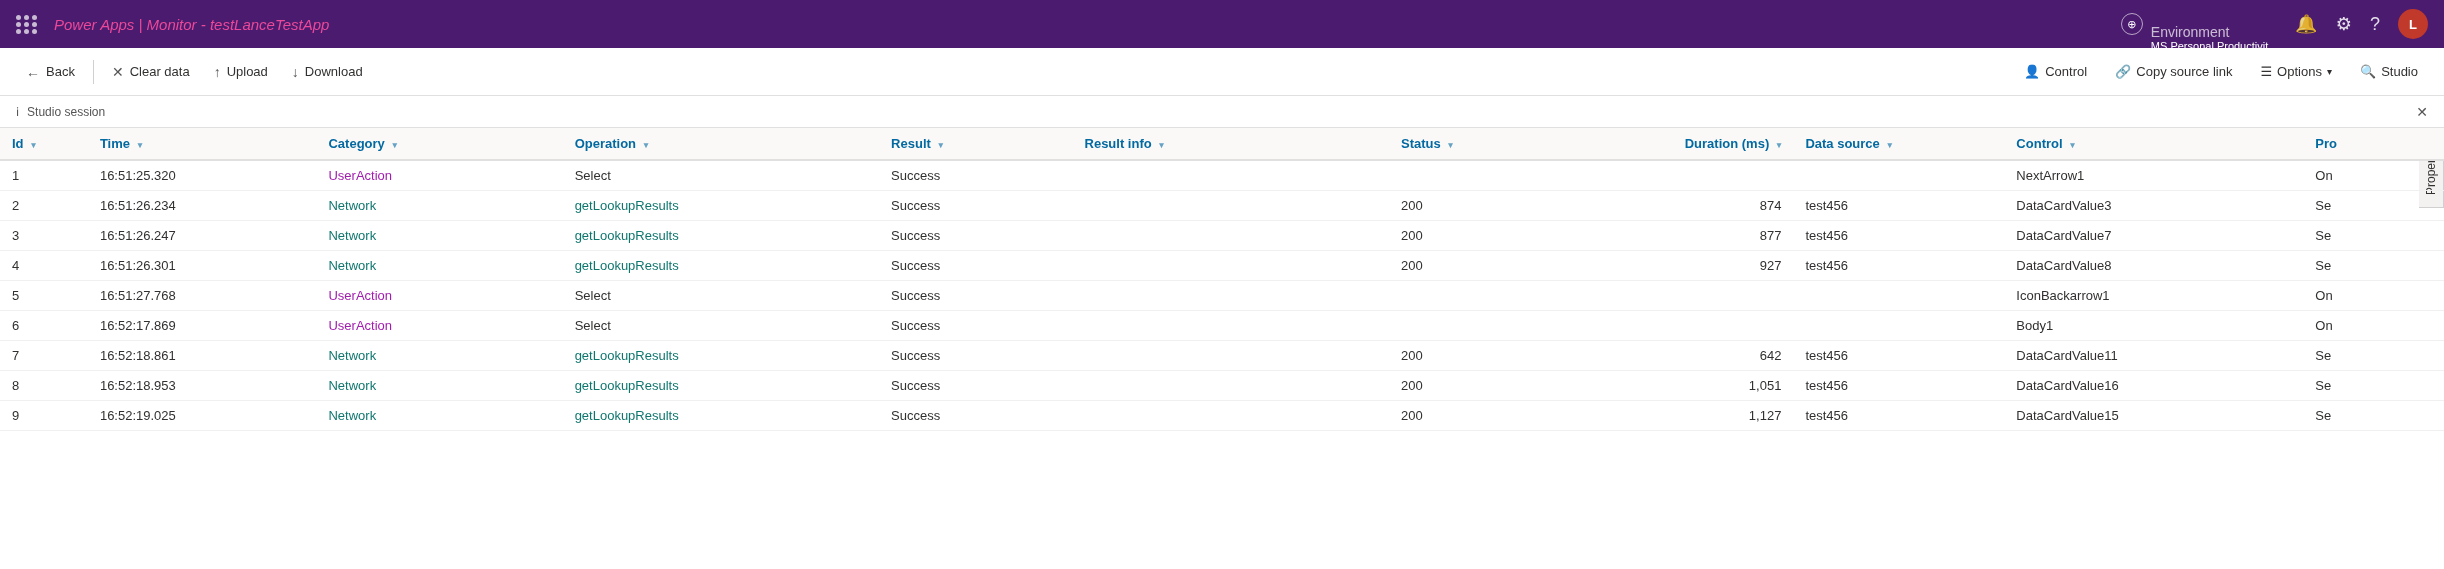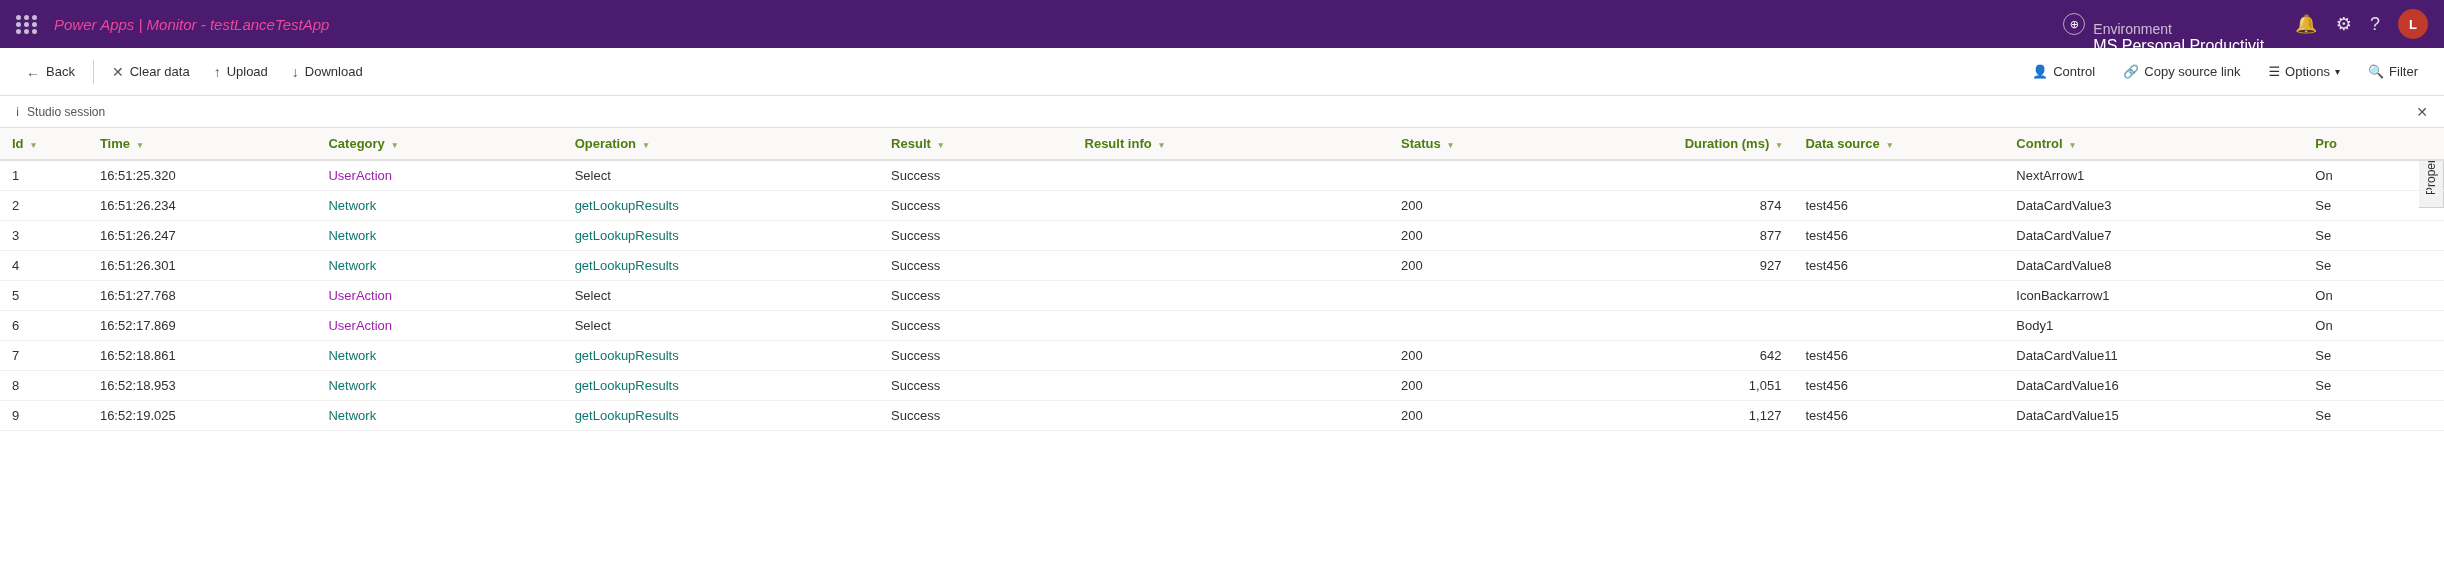--- a/index.html
+++ b/index.html
@@ -47,21 +47,21 @@
     }
     .topbar-env-icon {
       width: 22px; height: 22px;
       border: 1.5px solid rgba(255,255,255,0.6);
       border-radius: 50%;
       display: flex; align-items: center; justify-content: center;
       font-size: 11px; color: #fff;
     }
     .topbar-env-text { display: flex; flex-direction: column; }
     .topbar-env-label { font-size: 14px; opacity: 0.7; margin-top: 28px; }
-    .topbar-env-name { font-size: 16px; }
+    .topbar-env-name { font-size: 11px; }
     .topbar-icon {
       color: #fff;
       font-size: 18px;
       cursor: pointer;
       opacity: 0.85;
     }
     .topbar-avatar {
       width: 30px; height: 30px;
       border-radius: 50%;
       background: #c0392b;
@@ -146,21 +146,21 @@
       background: #faf9f8;
       border-bottom: 2px solid #e0e0e0;
       position: sticky;
       top: 0;
       z-index: 10;
     }
     thead th {
       text-align: left;
       padding: 8px 12px;
       font-weight: 600;
-      color: #4d7c0f;
+      color: #0369a1;
       white-space: nowrap;
       border-bottom: 1px solid #e0e0e0;
       user-select: none;
     }
     thead th .sort-arrow {
       font-size: 9px;
       margin-left: 4px;
       opacity: 0.6;
     }
     tbody tr {
@@ -245,21 +245,21 @@
       <span>🔗</span>
       <span>Copy source link</span>
     </button>
     <button class="toolbar-right-btn">
       <span>☰</span>
       <span>Options</span>
       <span style="font-size:10px;">▾</span>
     </button>
     <button class="toolbar-right-btn">
       <span>🔍</span>
-      <span>Filter</span>
+      <span>Studio</span>
     </button>
   </div>
 </div>
 
 <div class="session-bar">
   <span style="color:#555;">ℹ</span>
   <span>Studio session</span>
   <span class="session-close">✕</span>
   <span style="position:absolute; right:0; top:128px; background:#f3f2f1; border:1px solid #d0d0d0; border-right:none; writing-mode:vertical-lr; transform:rotate(180deg); padding:10px 5px; font-size:12px; color:#323130; cursor:pointer; display:flex; align-items:center; justify-content:center; height:80px;">Properties</span>
 </div>

